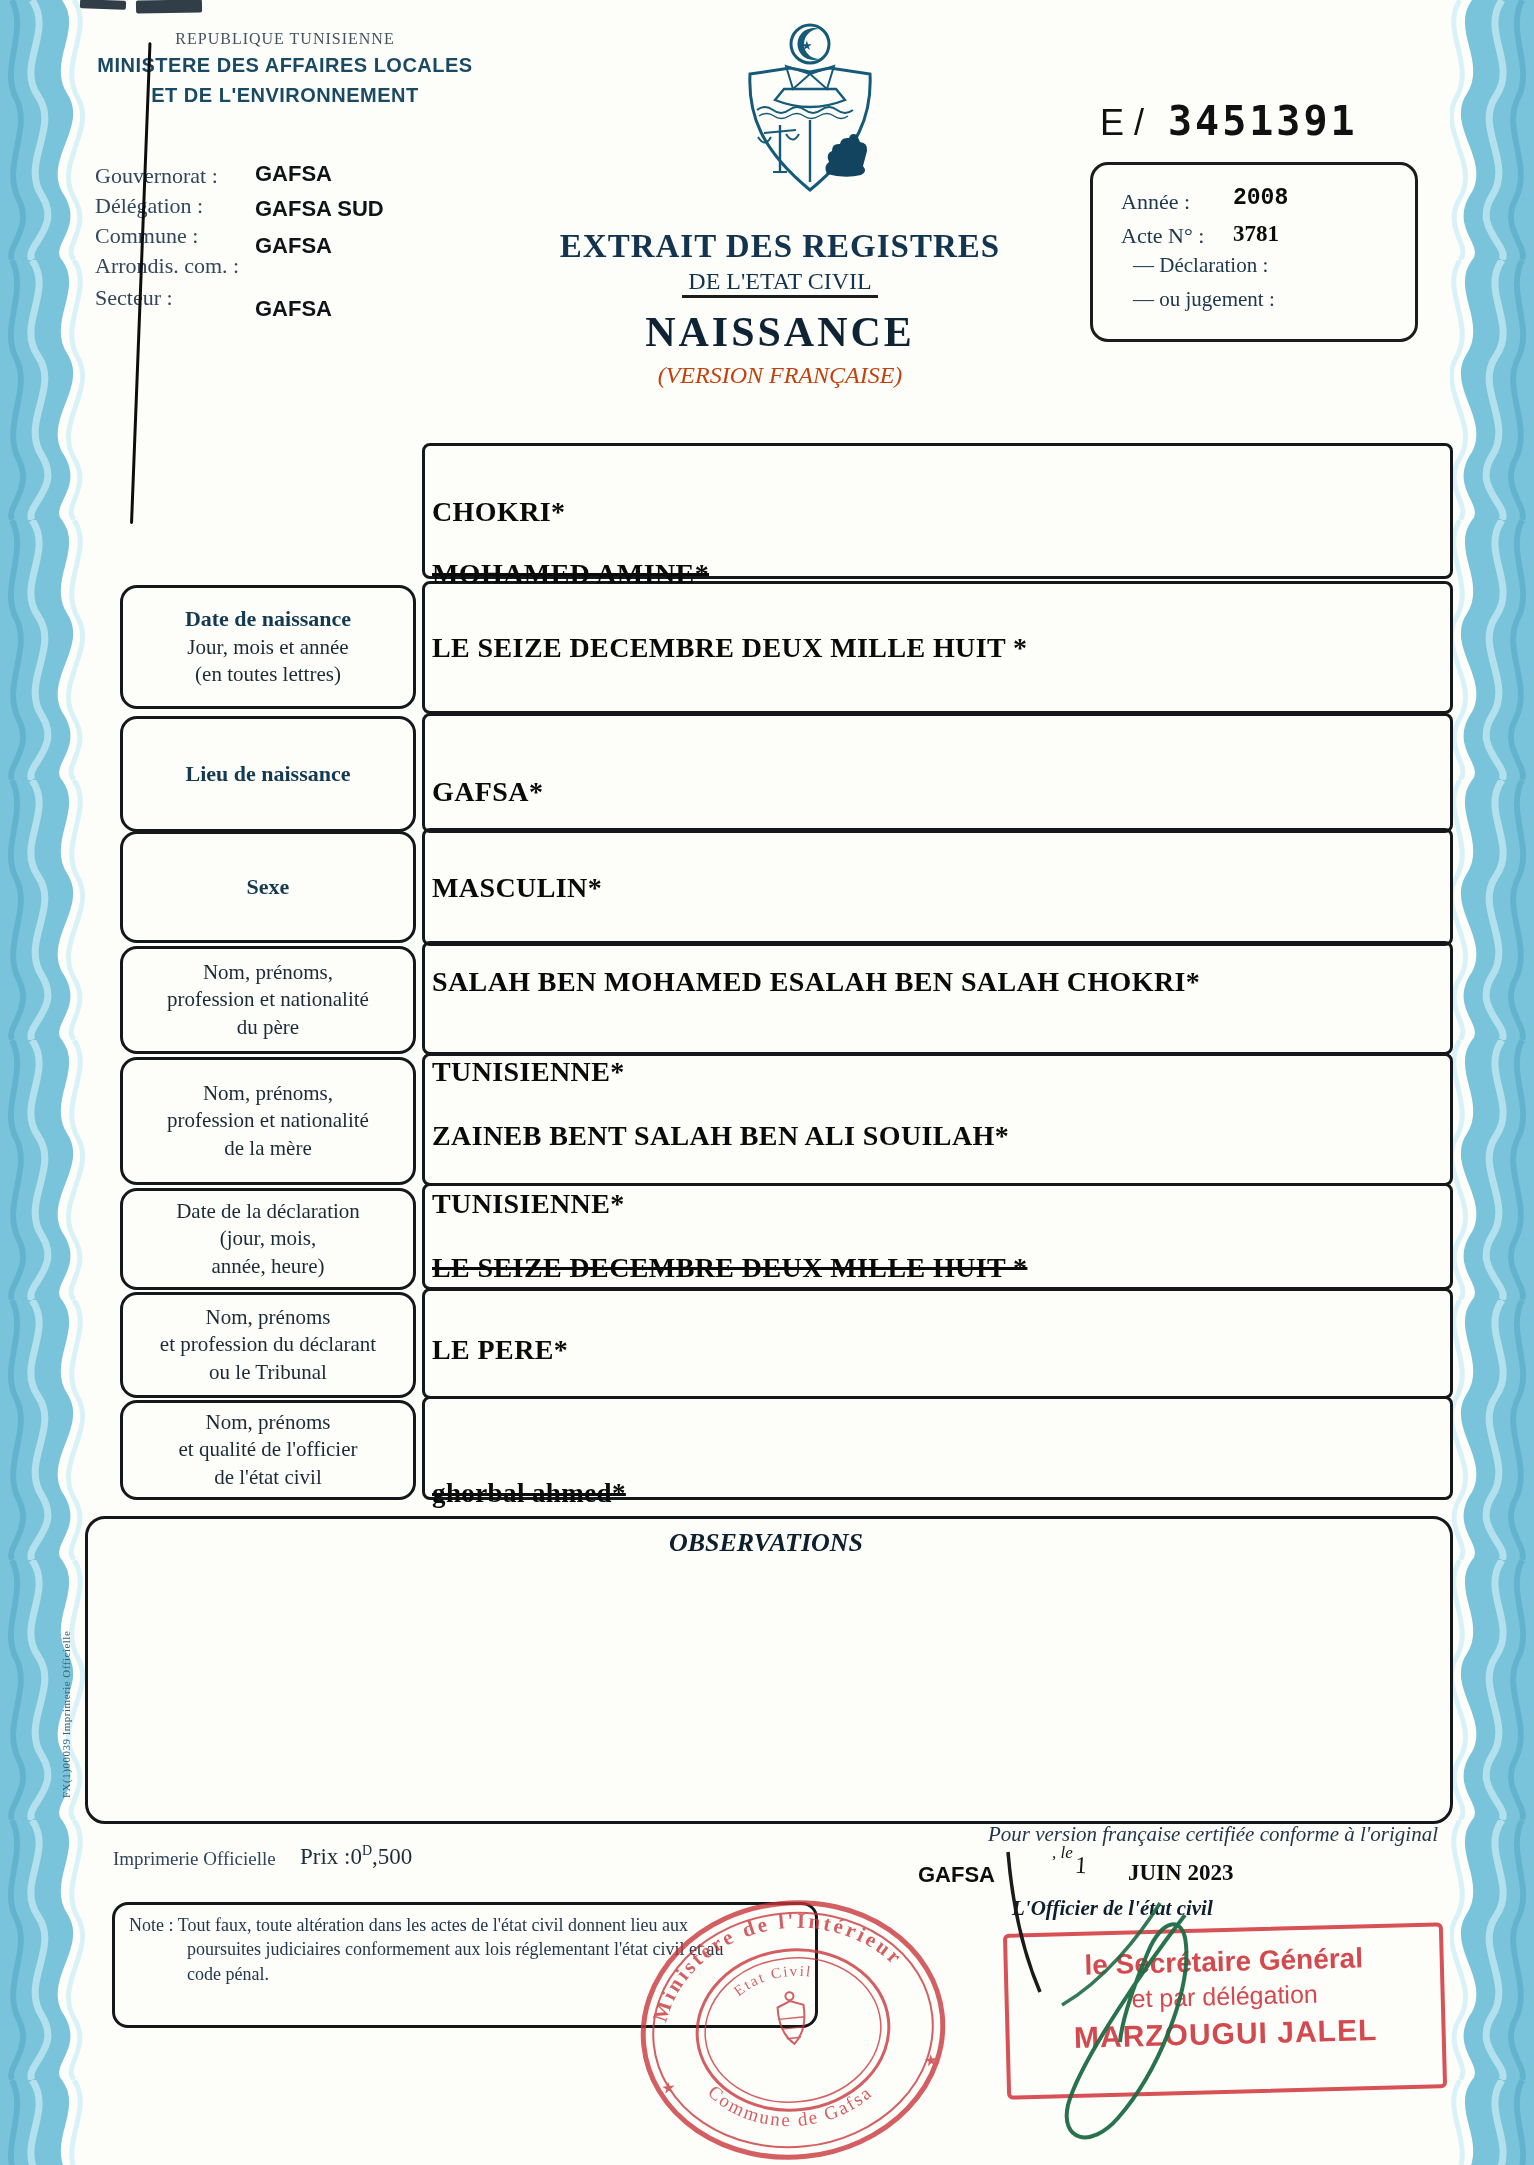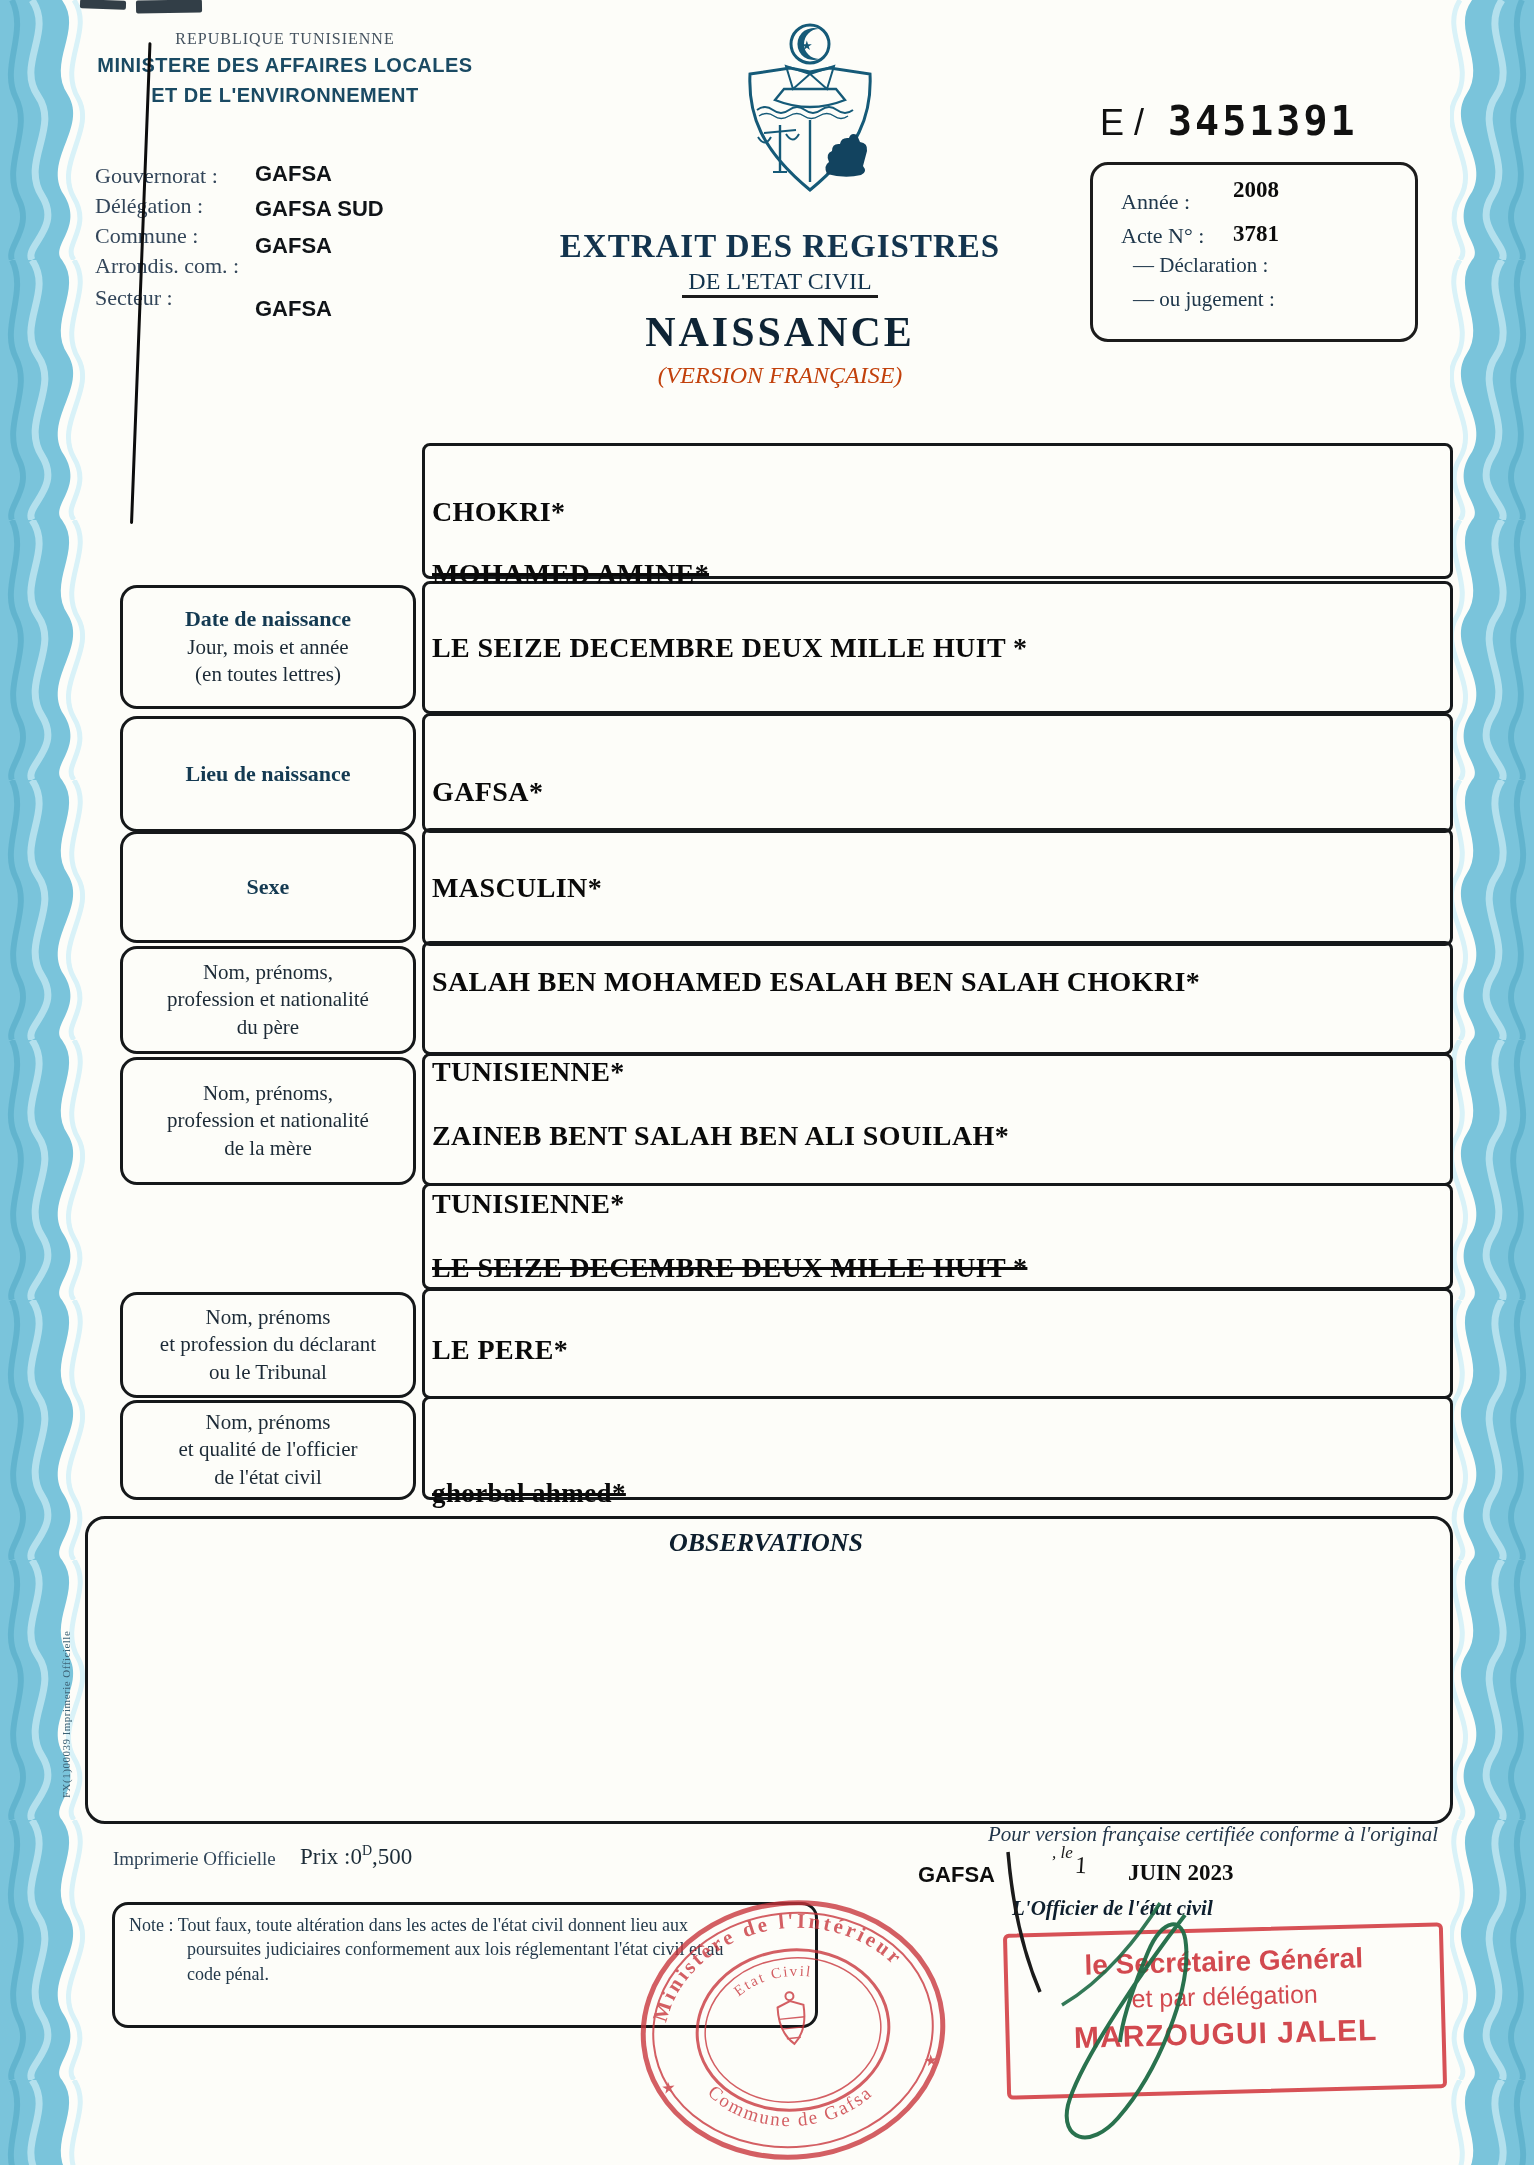--- a/index.html
+++ b/index.html
@@ -44,21 +44,21 @@
 
   
   #serial{position:absolute;left:1100px;top:98px;display:flex;gap:24px;align-items:baseline;z-index:2;}
   #serial .pfx{font-family:"Liberation Sans",sans-serif;font-size:36px;color:#111;}
   #serial .num{font-family:"DejaVu Sans Mono",monospace;font-weight:bold;font-size:40px;
                letter-spacing:3px;color:#111;}
   #act-box{position:absolute;left:1090px;top:162px;width:322px;height:174px;
            border:3px solid #1c1c1c;border-radius:18px;z-index:2;}
   .ab-label{position:absolute;font-size:22px;color:#20384c;}
   .ab-value{position:absolute;font-weight:bold;font-size:23px;color:#0c0c0c;}
-  #ab-annee-l{left:28px;top:24px;} #ab-annee-v{left:140px;top:12px;}
+  #ab-annee-l{left:28px;top:24px;} #ab-annee-v{left:140px;top:20px;font-family:Liberation Mono, monospace;}
   #ab-acte-l{left:28px;top:58px;}  #ab-acte-v{left:140px;top:56px;}
   #ab-decl{left:40px;top:88px;font-size:21px;color:#20384c;position:absolute;}
   #ab-jug{left:40px;top:122px;font-size:21px;color:#20384c;position:absolute;}
 
   
   .lblbox{position:absolute;left:120px;width:290px;border:3px solid #15181a;border-radius:17px;
           display:flex;flex-direction:column;justify-content:center;align-items:center;
           text-align:center;line-height:1.3;z-index:2;background:transparent;}
   .lblbox .b{font-weight:bold;color:#143a52;font-size:22px;}
   .lblbox .r{color:#1c2a36;font-size:21px;}
@@ -217,20 +217,25 @@
   </div>
   <div id="row5-lbl" class="lblbox">
     <div class="r">Nom, prénoms,</div>
     <div class="r">profession et nationalité</div>
     <div class="r">du père</div>
   </div>
   <div id="row6-lbl" class="lblbox">
     <div class="r">Nom, prénoms,</div>
     <div class="r">profession et nationalité</div>
     <div class="r">de la mère</div>
+  </div>
+  <div id="row7-lbl" class="lblbox">
+    <div class="r">Date de la déclaration</div>
+    <div class="r">(jour, mois,</div>
+    <div class="r">année, heure)</div>
   </div>
   <div id="row8-lbl" class="lblbox">
     <div class="r">Nom, prénoms</div>
     <div class="r">et profession du déclarant</div>
     <div class="r">ou le Tribunal</div>
   </div>
   <div id="row9-lbl" class="lblbox">
     <div class="r">Nom, prénoms</div>
     <div class="r">et qualité de l'officier</div>
     <div class="r">de l'état civil</div>

